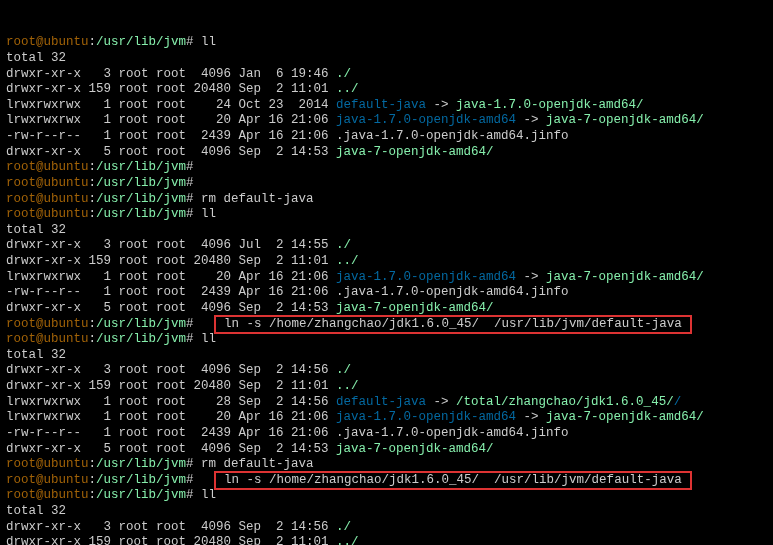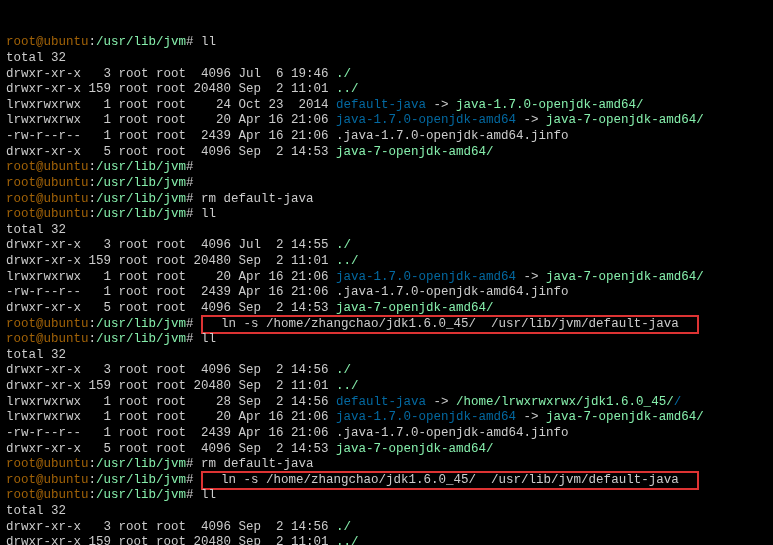--- a/index.html
+++ b/index.html
@@ -14,51 +14,51 @@
     width: 773px;
     box-sizing: border-box;
   }
   .g { color: #a16207; }
   .b { color: #86efac; }
   .c { color: #0369a1; }
   .w { color: #cccccc; }
   .box {
     border: 2px solid #d33;
     display: inline-block;
-    padding: 0 18px;
-    margin: -2px 0;
+    padding: 0 8px;
+    margin: -2px 13px;
   }
 </style>
 </head>
 <body>
 
 <div id="term"><span class="g">root@ubuntu</span><span class="w">:</span><span class="b">/usr/lib/jvm</span><span class="w"># </span><span class="w">ll</span>
 <span class="w">total 32</span>
-<span class="w">drwxr-xr-x   3 root root  4096 Jul  6 19:46 </span><span class="b">./</span>
+<span class="w">drwxr-xr-x   3 root root  4096 Jan  6 19:46 </span><span class="b">./</span>
 <span class="w">drwxr-xr-x 159 root root 20480 Sep  2 11:01 </span><span class="b">../</span>
 <span class="w">lrwxrwxrwx   1 root root    24 Oct 23  2014 </span><span class="c">default-java</span><span class="w"> -&gt; </span><span class="b">java-1.7.0-openjdk-amd64/</span>
 <span class="w">lrwxrwxrwx   1 root root    20 Apr 16 21:06 </span><span class="c">java-1.7.0-openjdk-amd64</span><span class="w"> -&gt; </span><span class="b">java-7-openjdk-amd64/</span>
 <span class="w">-rw-r--r--   1 root root  2439 Apr 16 21:06 </span><span class="w">.java-1.7.0-openjdk-amd64.jinfo</span>
 <span class="w">drwxr-xr-x   5 root root  4096 Sep  2 14:53 </span><span class="b">java-7-openjdk-amd64/</span>
 <span class="g">root@ubuntu</span><span class="w">:</span><span class="b">/usr/lib/jvm</span><span class="w"># </span><span class="w"></span>
 <span class="g">root@ubuntu</span><span class="w">:</span><span class="b">/usr/lib/jvm</span><span class="w"># </span><span class="w"></span>
 <span class="g">root@ubuntu</span><span class="w">:</span><span class="b">/usr/lib/jvm</span><span class="w"># </span><span class="w">rm default-java</span>
 <span class="g">root@ubuntu</span><span class="w">:</span><span class="b">/usr/lib/jvm</span><span class="w"># </span><span class="w">ll</span>
 <span class="w">total 32</span>
 <span class="w">drwxr-xr-x   3 root root  4096 Jul  2 14:55 </span><span class="b">./</span>
 <span class="w">drwxr-xr-x 159 root root 20480 Sep  2 11:01 </span><span class="b">../</span>
 <span class="w">lrwxrwxrwx   1 root root    20 Apr 16 21:06 </span><span class="c">java-1.7.0-openjdk-amd64</span><span class="w"> -&gt; </span><span class="b">java-7-openjdk-amd64/</span>
 <span class="w">-rw-r--r--   1 root root  2439 Apr 16 21:06 </span><span class="w">.java-1.7.0-openjdk-amd64.jinfo</span>
 <span class="w">drwxr-xr-x   5 root root  4096 Sep  2 14:53 </span><span class="b">java-7-openjdk-amd64/</span>
 <span class="g">root@ubuntu</span><span class="w">:</span><span class="b">/usr/lib/jvm</span><span class="w"># </span><span class="box"><span class="w">ln -s /home/zhangchao/jdk1.6.0_45/  /usr/lib/jvm/default-java</span></span>
 <span class="g">root@ubuntu</span><span class="w">:</span><span class="b">/usr/lib/jvm</span><span class="w"># </span><span class="w">ll</span>
 <span class="w">total 32</span>
 <span class="w">drwxr-xr-x   3 root root  4096 Sep  2 14:56 </span><span class="b">./</span>
 <span class="w">drwxr-xr-x 159 root root 20480 Sep  2 11:01 </span><span class="b">../</span>
-<span class="w">lrwxrwxrwx   1 root root    28 Sep  2 14:56 </span><span class="c">default-java</span><span class="w"> -&gt; </span><span class="b">/home/lrwxrwxrwx/jdk1.6.0_45/</span><span class="c">/</span>
+<span class="w">lrwxrwxrwx   1 root root    28 Sep  2 14:56 </span><span class="c">default-java</span><span class="w"> -&gt; </span><span class="b">/total/zhangchao/jdk1.6.0_45/</span><span class="c">/</span>
 <span class="w">lrwxrwxrwx   1 root root    20 Apr 16 21:06 </span><span class="c">java-1.7.0-openjdk-amd64</span><span class="w"> -&gt; </span><span class="b">java-7-openjdk-amd64/</span>
 <span class="w">-rw-r--r--   1 root root  2439 Apr 16 21:06 </span><span class="w">.java-1.7.0-openjdk-amd64.jinfo</span>
 <span class="w">drwxr-xr-x   5 root root  4096 Sep  2 14:53 </span><span class="b">java-7-openjdk-amd64/</span>
 <span class="g">root@ubuntu</span><span class="w">:</span><span class="b">/usr/lib/jvm</span><span class="w"># </span><span class="w">rm default-java</span>
 <span class="g">root@ubuntu</span><span class="w">:</span><span class="b">/usr/lib/jvm</span><span class="w"># </span><span class="box"><span class="w">ln -s /home/zhangchao/jdk1.6.0_45/  /usr/lib/jvm/default-java</span></span>
 <span class="g">root@ubuntu</span><span class="w">:</span><span class="b">/usr/lib/jvm</span><span class="w"># </span><span class="w">ll</span>
 <span class="w">total 32</span>
 <span class="w">drwxr-xr-x   3 root root  4096 Sep  2 14:56 </span><span class="b">./</span>
 <span class="w">drwxr-xr-x 159 root root 20480 Sep  2 11:01 </span><span class="b">../</span>
 

